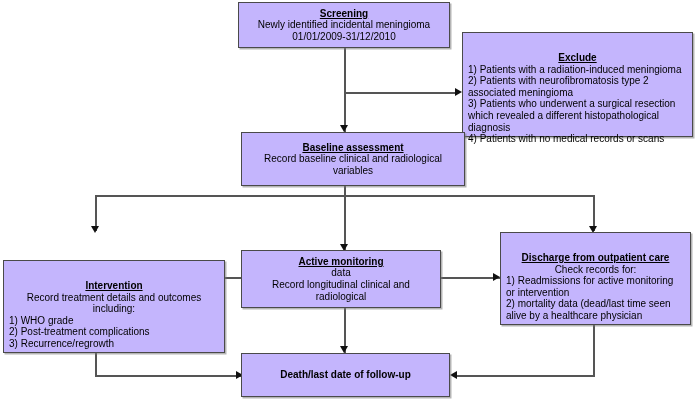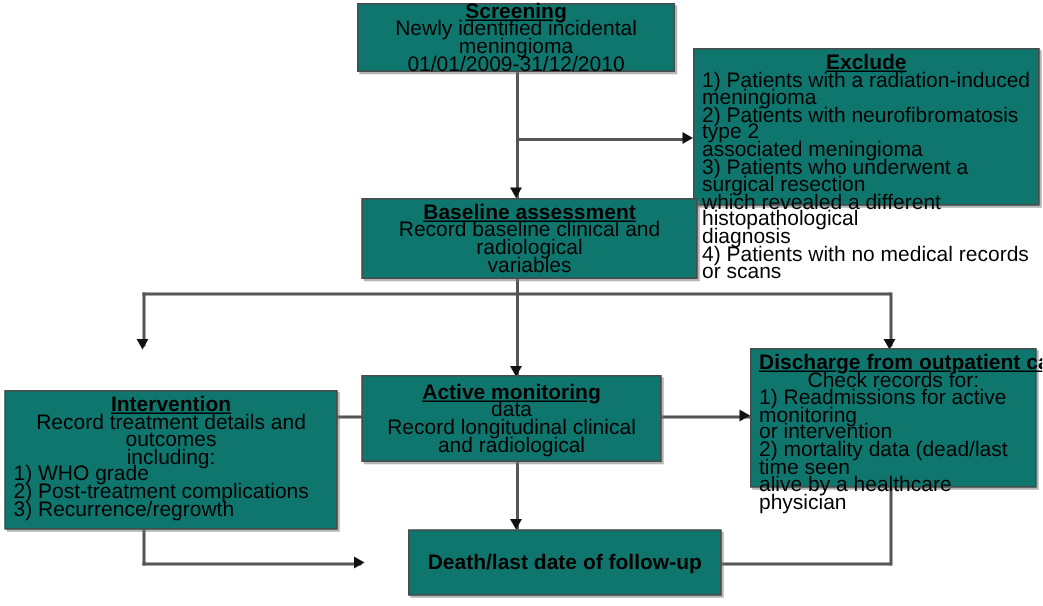--- a/index.html
+++ b/index.html
@@ -11,27 +11,27 @@
     position: relative;
     width: 695px;
     height: 404px;
     background: #ffffff;
     font-family: "Liberation Sans", sans-serif;
     overflow: hidden;
   }
   .node {
     position: absolute;
     box-sizing: border-box;
-    background: #0f766e;
+    background: #c4b5fd;
     border: 1px solid #4a4a4a;
     box-shadow: 1.5px 1.5px 0 0 rgba(120,120,120,0.55);
-    font-size: 14px;
+    font-size: 10px;
     line-height: 11.6px;
     color: #000000;
-    padding: 3px 5px;
+    padding: 19px 5px;
     z-index: 3;
   }
   .node .ttl {
     display: block;
     font-weight: bold;
     text-decoration: underline;
     text-align: center;
     margin-bottom: 0px;
     white-space: nowrap;
   }
@@ -163,17 +163,17 @@
 
   <div class="node" style="left:500px; top:232px; width:191px; height:93px;">
     <span class="ttl">Discharge from outpatient care</span>
     <span class="ctr">Check records for:</span>
     <span class="lft">1) Readmissions for active monitoring</span>
     <span class="lft">or intervention</span>
     <span class="lft">2) mortality data (dead/last time seen</span>
     <span class="lft">alive by a healthcare physician</span>
   </div>
 
-  <div class="node vcenter" style="left:241px; top:353px; width:209px; height:44px;margin-left:31px;">
+  <div class="node vcenter" style="left:241px; top:353px; width:209px; height:44px;">
     <span class="ttl" style="text-decoration:none;">Death/last date of follow-up</span>
   </div>
 
 </div>
 
 </body></html>

